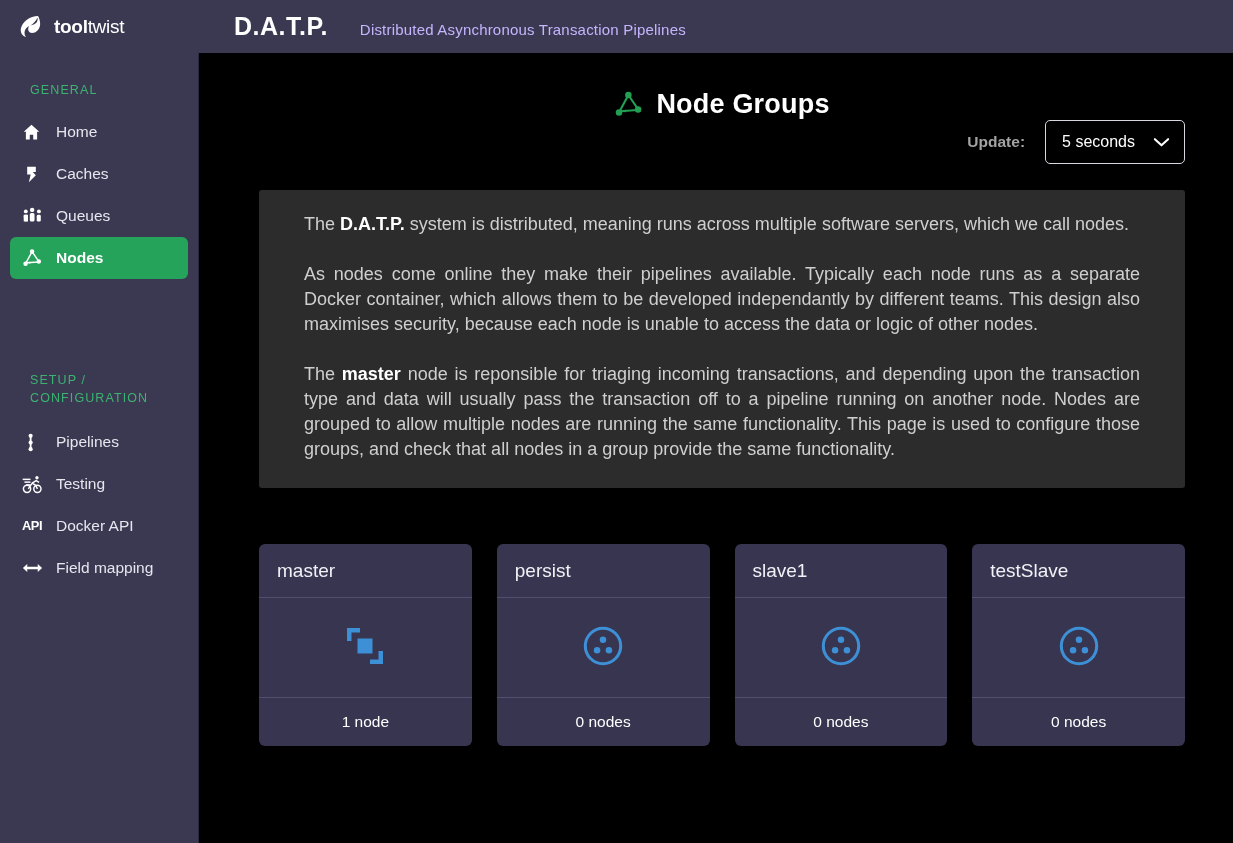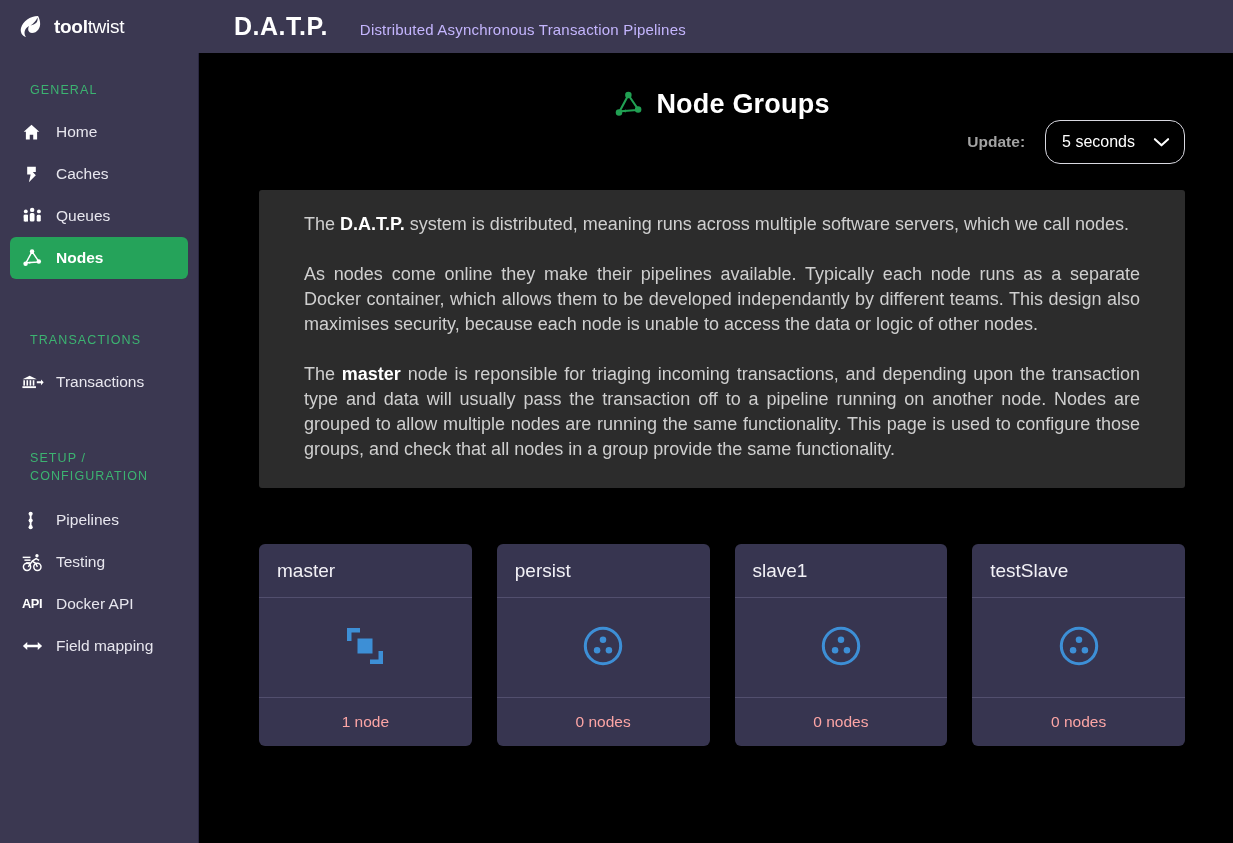--- a/index.html
+++ b/index.html
@@ -78,21 +78,21 @@
     padding: 36px 48px 0 60px;
     flex-direction: column;
   }
   .page-title-wrap { display: flex; align-items: center; }
   .page-title-ico { width: 30px; height: 30px; margin-right: 12px; }
   .page-title { font-size: 27px; font-weight: bold; color: #ffffff; letter-spacing: 0.2px; }
   .head-right { margin-left: auto; display: flex; align-items: center; }
   .update-label { color: #a3a3a3; font-size: 15.5px; font-weight: bold; margin-right: 20px; }
   .select-box {
     border: 1px solid #d8d8e0;
-    border-radius: 15px;
+    border-radius: 5px;
     background: #000000;
     color: #ffffff;
     font-size: 16px;
     height: 44px;
     min-width: 137px;
     display: flex; align-items: center; justify-content: space-between;
     padding: 0 14px 0 16px;
     cursor: pointer;
   }
   .select-box .chev { margin-left: 18px; display:flex; }
@@ -138,21 +138,21 @@
     border-bottom: 1px solid #524f6e;
   }
   .card-body {
     height: 100px;
     display: flex; align-items: center; justify-content: center;
     border-bottom: 1px solid #524f6e;
   }
   .card-foot {
     height: 48px;
     display: flex; align-items: center; justify-content: center;
-    color: #fca5a5;
+    color: #ffffff;
     font-size: 15.5px;
   }
 </style>
 </head>
 <body>
 
 <div id="app">
 
   <div class="topbar">
     <div class="logo-wrap">
@@ -222,38 +222,20 @@
               <circle cx="4" cy="17" r="2.6" fill="#ffffff"></circle>
               <circle cx="19.3" cy="14.6" r="2.6" fill="#ffffff"></circle>
             </svg>
           </span>
           <span class="nav-label">Nodes</span>
         </div>
       </div>
 
       <div class="gap-lg"></div>
 
-      <div class="nav-group">
-        <div class="nav-section-title">TRANSACTIONS</div>
-        <div style="height:12px"></div>
-        <div class="nav-item">
-          <span class="nav-ico">
-            <svg viewBox="0 0 26 22" width="22" height="19">
-              <polygon points="9,3 17.5,7.2 0.7,7.2" fill="#ffffff"></polygon>
-              <rect x="1.6" y="8.3" width="1.9" height="6.4" fill="#ffffff"></rect>
-              <rect x="5.3" y="8.3" width="1.9" height="6.4" fill="#ffffff"></rect>
-              <rect x="9" y="8.3" width="1.9" height="6.4" fill="#ffffff"></rect>
-              <rect x="12.7" y="8.3" width="1.9" height="6.4" fill="#ffffff"></rect>
-              <rect x="0.5" y="15.4" width="16" height="2.2" fill="#ffffff"></rect>
-              <path d="M17.5 9.5 L22.5 9.5 L22.5 7.4 L25.6 10.8 L22.5 14.2 L22.5 12 L17.5 12 Z" fill="#ffffff"></path>
-            </svg>
-          </span>
-          <span class="nav-label">Transactions</span>
-        </div>
-      </div>
 
       <div class="gap-md"></div>
 
       <div class="nav-group">
         <div class="nav-section-title" style="max-width:140px">SETUP / CONFIGURATION</div>
         <div style="height:14px"></div>
 
         <div class="nav-item">
           <span class="nav-ico">
             <svg viewBox="0 0 22 22" width="19" height="19">

